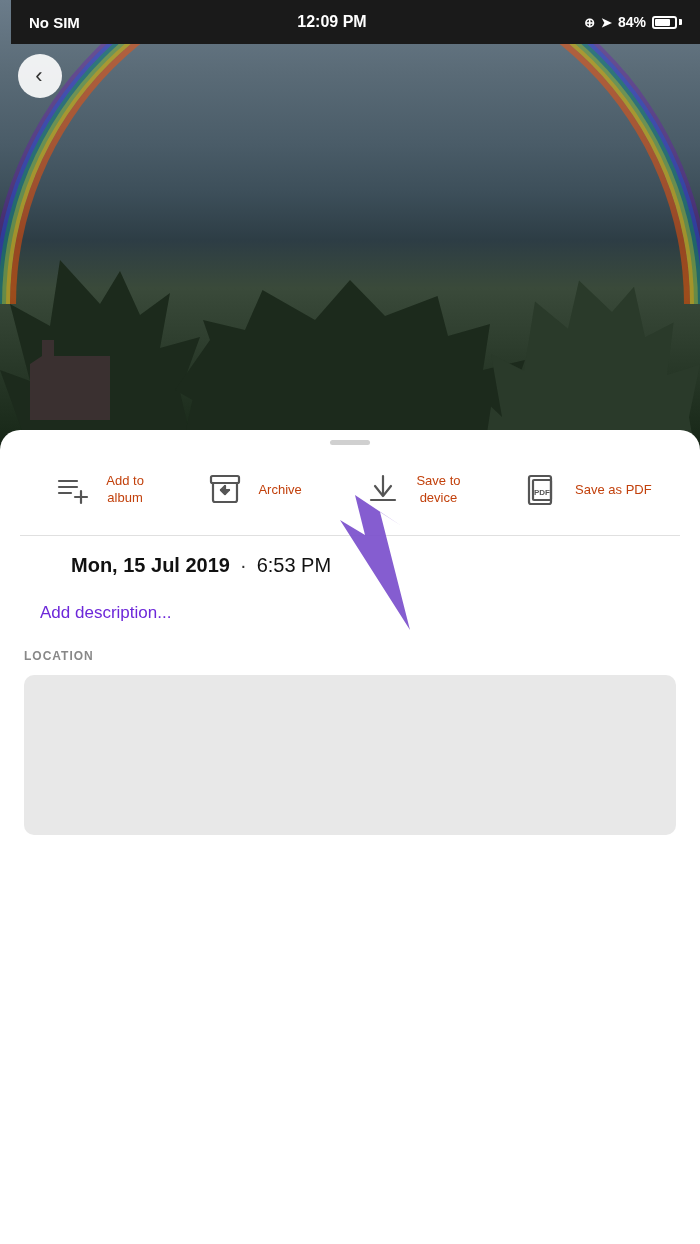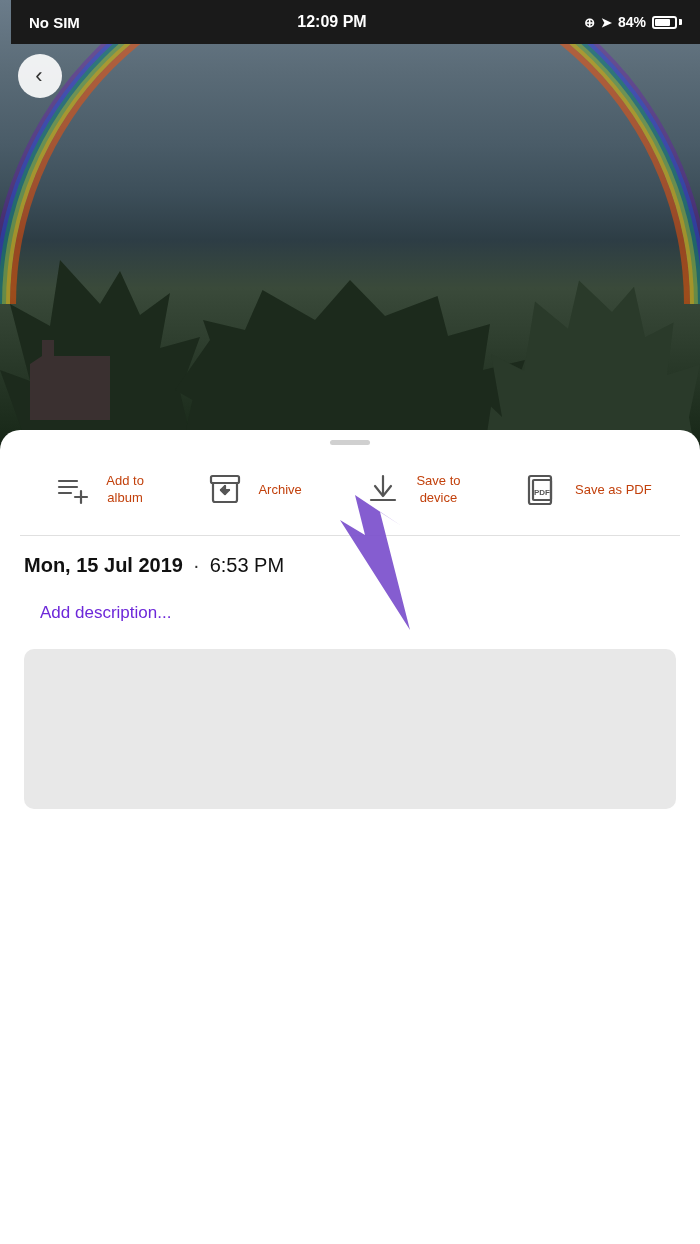--- a/index.html
+++ b/index.html
@@ -226,20 +226,21 @@
     
     .divider {
       height: 1px;
       background: #e0e0e0;
       margin: 0 20px;
     }
 
     
     .meta-section {
       padding: 18px 24px 12px;
+      margin-left: 47px;
     }
     .meta-date {
       font-size: 20px;
       font-weight: 700;
       color: #111;
       display: flex;
       align-items: center;
       gap: 10px;
     }
     .meta-dot {
@@ -391,20 +392,21 @@
       <span class="meta-dot">·</span>
       <span class="meta-time">6:53 PM</span>
     </div>
   </div>
 
   <div class="description-field">
     <span>Add description...</span>
   </div>
 
   <div class="location-section">
+    <div class="location-label">LOCATION</div>
     <div class="map-placeholder"></div>
   </div>
 
 </div>
 
 <div class="arrow-annotation">
   <svg class="purple-arrow" viewBox="0 0 120 160" fill="none" xmlns="http://www.w3.org/2000/svg">
     <path d="M100 140 L30 30 L55 45 L45 5 L90 35 L70 22 Z" fill="#7B4FCC" opacity="0.92"></path>
   </svg>
 </div>

